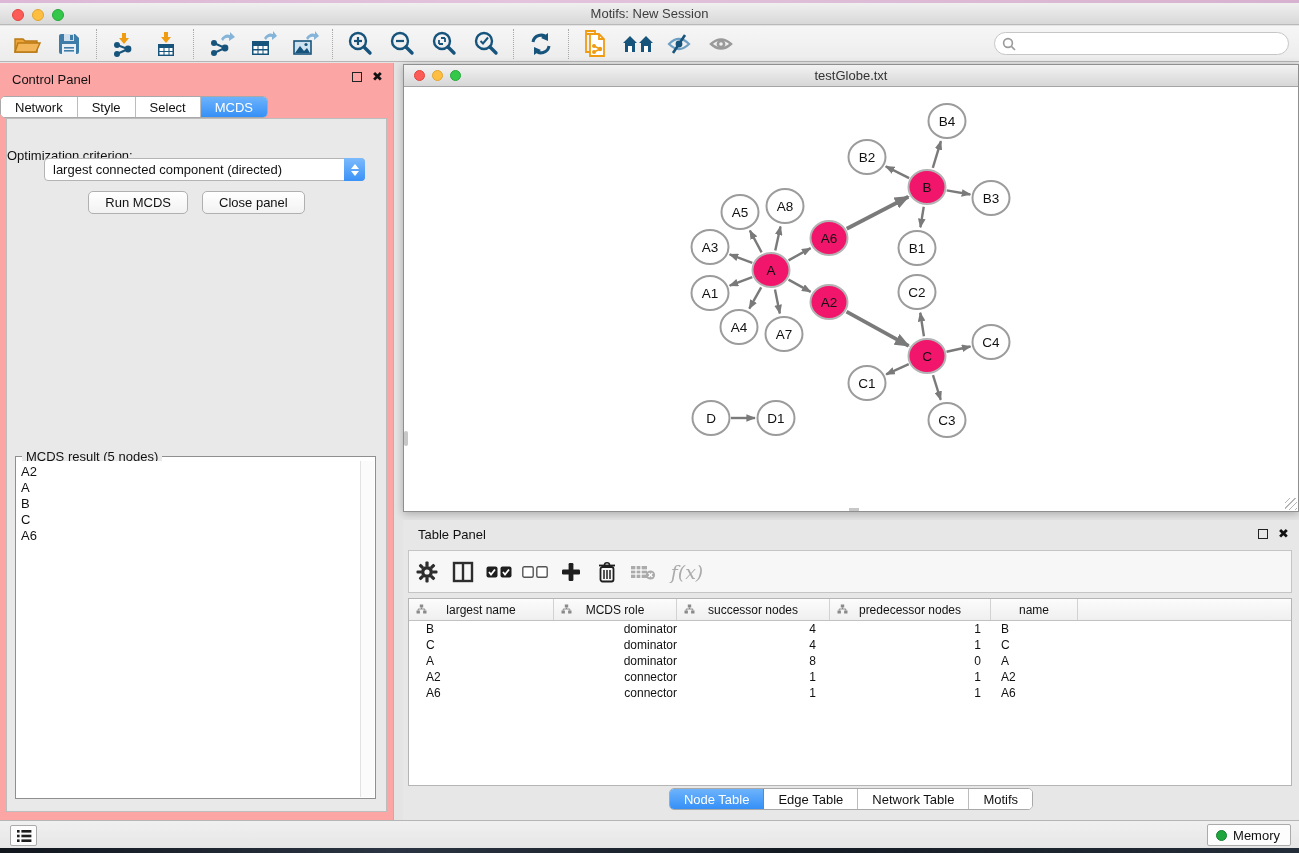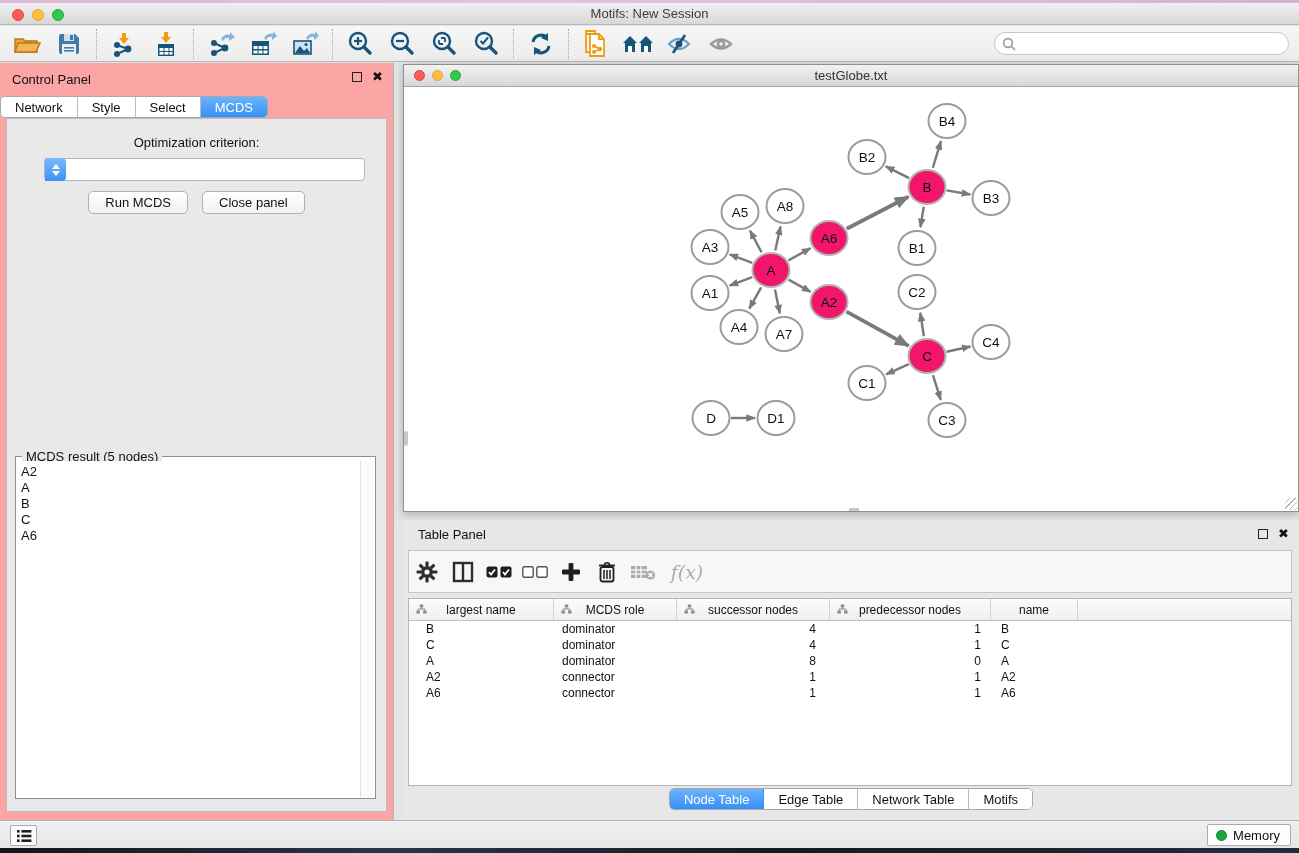--- a/index.html
+++ b/index.html
@@ -41,21 +41,21 @@
   .close-ic { font-size:13px; font-weight:bold; color:#111; line-height:10px; }
 
   .seg-tabs { position:absolute; left:0; right:0; top:33px; display:flex; z-index:3; }
   .seg { display:flex; border:1px solid #a9a9a9; border-radius:5px; overflow:hidden; background:#fff; height:22px; }
   .seg .tab { padding:0 14px; font-size:13px; color:#111; display:flex; align-items:center; background:#fff; border-right:1px solid #bcbcbc; cursor:default; }
   .seg .tab:last-child { border-right:none; }
   .seg .tab.selected { background:linear-gradient(#6db3fb,#3590f7); color:#fff; border-right-color:#3590f7; }
 
   .cp-body { position:absolute; left:6px; right:6px; top:55px; bottom:8px;
     border:1px solid #bdbdbd; background:#e9e9e9; }
-  .opt-label { text-align:center; font-size:13px; color:#111; margin-top:16px; }
+  .opt-label { text-align:left; font-size:13px; color:#111; margin-top:29px; }
   .dropdown { position:absolute; left:37px; top:39px; width:321px; height:23px; background:#fff;
     border:1px solid #b4b4b4; border-radius:4px; display:flex; align-items:center; }
   .dropdown .dd-value { flex:1; font-size:13px; padding-left:8px; color:#111; white-space:nowrap; overflow:hidden; }
   .dd-stepper { width:21px; height:23px; margin-right:-1px; border-radius:0 4px 4px 0;
     background:linear-gradient(#7cbafc,#3a92f7); display:flex; flex-direction:column; align-items:center; justify-content:center; gap:2px; }
   .dd-stepper .up { width:0; height:0; border-left:4px solid transparent; border-right:4px solid transparent; border-bottom:5px solid #fff; }
   .dd-stepper .down { width:0; height:0; border-left:4px solid transparent; border-right:4px solid transparent; border-top:5px solid #fff; }
   .btn-row { position:absolute; left:0; right:0; top:72px; display:flex; justify-content:center; gap:14px; }
   .push-btn { height:23px; padding:0 16px; background:linear-gradient(#ffffff,#f2f2f2);
     border:1px solid #b0b0b0; border-radius:5px; font-size:13px; color:#111;
@@ -97,21 +97,21 @@
     background:#fff; border:1px solid #b5b5b5; overflow:hidden; }
   .thead { display:grid; grid-template-columns:145px 123px 153px 161px 87px auto;
     height:22px; background:linear-gradient(#fcfcfc,#efefef); border-bottom:1px solid #c2c2c2; }
   .th { position:relative; display:flex; align-items:center; justify-content:center;
     font-size:12px; color:#111; border-right:1px solid #d2d2d2; }
   .th:last-child { border-right:none; }
   .th .hicon { position:absolute; left:7px; top:5px; }
   .tbody .tr { display:grid; grid-template-columns:145px 123px 153px 161px 87px auto; height:16px; }
   .td { font-size:12px; color:#111; line-height:16px; white-space:nowrap; overflow:hidden; }
   .td.c0 { padding-left:17px; }
-  .td.c1 { padding-left:8px; }
+  .td.c1 { padding-left:8px;text-align:right; }
   .td.c2 { text-align:right; padding-right:14px; }
   .td.c3 { text-align:right; padding-right:10px; }
   .td.c4 { padding-left:10px; }
 
   .tp-tabs { position:absolute; left:0; right:0; top:268px; display:flex; justify-content:center; }
 
   
   .statusbar { position:absolute; left:0; top:820px; width:100%; height:28px;
     background:linear-gradient(#f0f0f0,#e6e6e6); border-top:1px solid #b5b5b5; }
   .list-btn { position:absolute; left:10px; top:4px; width:27px; height:21px;
@@ -317,20 +317,21 @@
       <div class="seg" id="cp-tabs">
           <span class="tab">Network</span>
           <span class="tab">Style</span>
           <span class="tab">Select</span>
           <span class="tab selected">MCDS</span>
         </div>
     </div>
     <div class="cp-body">
       <div class="opt-label">Optimization criterion:</div>
       <div class="dropdown">
+        <span class="dd-value">largest connected component (directed)</span>
         <span class="dd-stepper">
             <span class="up"></span>
             <span class="down"></span>
           </span>
       </div>
       <div class="btn-row">
         <div class="push-btn">Run MCDS</div>
         <div class="push-btn">Close panel</div>
       </div>
       <div class="result-box">

